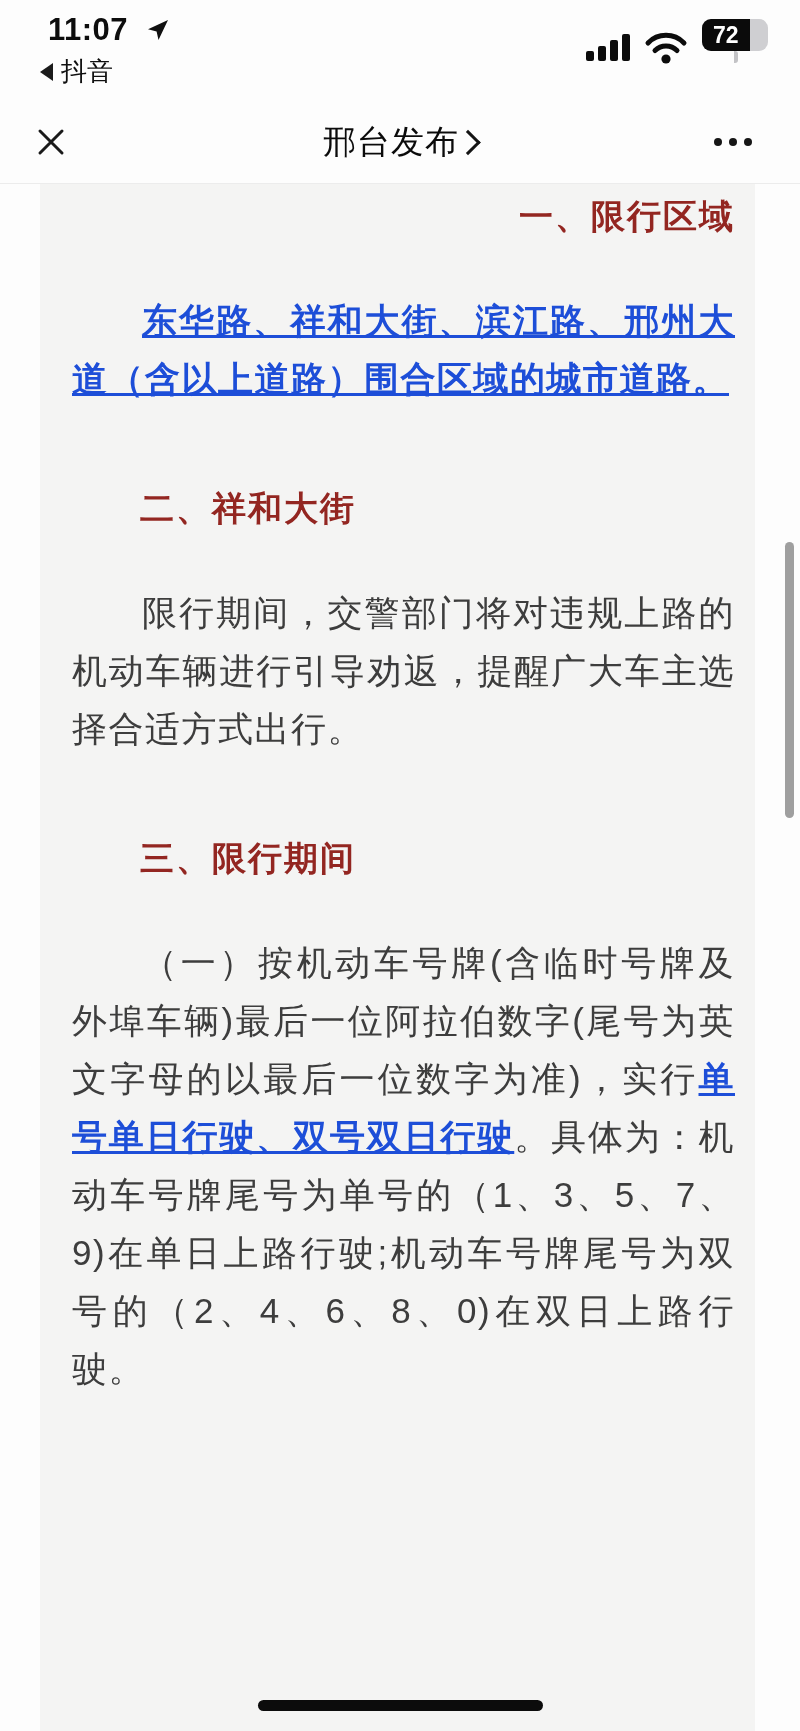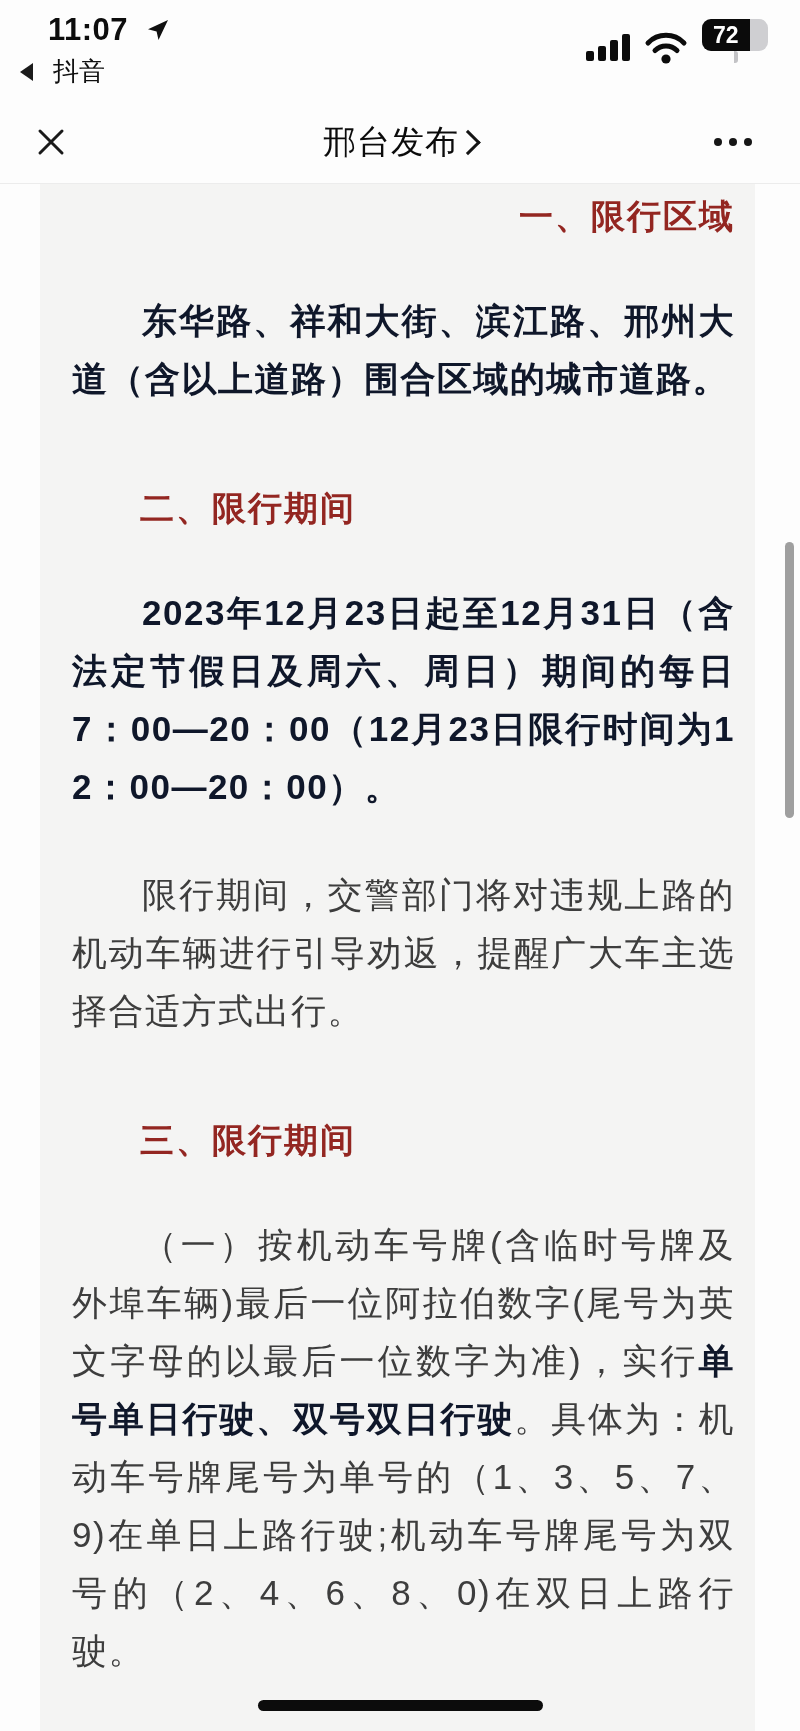--- a/index.html
+++ b/index.html
@@ -8,21 +8,21 @@
     font-family:"Liberation Sans","DejaVu Sans",sans-serif;
     overflow:hidden;position:relative;
     -webkit-font-smoothing:antialiased;
   }
   .screen{position:absolute;inset:0;width:800px;height:1731px;overflow:hidden;}
 
   
   .statusbar{position:absolute;top:0;left:0;right:0;height:100px;background:#fdfdfd;}
   .sb-time{position:absolute;left:48px;top:12px;display:flex;align-items:center;gap:18px;}
   .sb-time .t{font-size:31px;font-weight:700;color:#0d0d0d;letter-spacing:.5px;}
-  .sb-back{position:absolute;left:20px;top:54px;display:flex;align-items:center;gap:20px;}
+  .sb-back{position:absolute;left:40px;top:54px;display:flex;align-items:center;gap:8px;}
   .sb-back .tri{width:0;height:0;border:9px solid transparent;border-right:13px solid #1b1b1b;border-left:none;}
   .sb-back .lbl{font-size:26px;color:#101010;}
   .sb-right{position:absolute;right:32px;top:28px;display:flex;align-items:flex-end;gap:14px;height:36px;}
   .sig{display:flex;align-items:flex-end;gap:4px;height:30px;padding-bottom:3px;}
   .sig i{display:block;width:8px;background:#0c0c0c;border-radius:2px;}
   .sig i:nth-child(1){height:10px}.sig i:nth-child(2){height:15px}
   .sig i:nth-child(3){height:21px}.sig i:nth-child(4){height:27px}
   .battery{display:flex;align-items:center;margin-bottom:1px;flex-direction:column;}
   .bat-body{width:66px;height:32px;border-radius:9px;overflow:hidden;display:flex;background:#cfcfd2;}
   .bat-fill{width:72%;background:#0b0b0b;color:#fff;font-size:23px;font-weight:700;
@@ -44,21 +44,21 @@
   .nav-more i{width:8px;height:8px;border-radius:50%;background:#161616;display:block;}
 
   
   .panel{position:absolute;left:40px;top:184px;width:715px;height:1547px;
          background:#f4f4f3;box-sizing:border-box;padding:8px 20px 0 32px;overflow:hidden;}
   .sec-heading{font-size:34px;line-height:44px;font-weight:700;color:#932621;
                text-indent:2em;margin:78px 0 54px;letter-spacing:2px;}
   .sec-heading:first-child{margin-top:2px;text-align:right;}
   .para{font-size:35px;line-height:58px;color:#3d3d3d;margin:50px 0;
         text-align:justify;text-indent:2em;letter-spacing:1.5px;word-break:break-all;}
-  .para .em{color:#0f172a;font-weight:700;}
+  .para .em{color:#1d4ed8;font-weight:700;text-decoration:underline;}
   .para.all-em{color:#1b7aa6;font-weight:700;}
 
   
   .scroll-thumb{position:absolute;left:785px;top:542px;width:9px;height:276px;
                 background:#8e8e8e;border-radius:5px;opacity:.85;}
   .home-indicator{position:absolute;left:258px;top:1700px;width:285px;height:11px;
                   border-radius:6px;background:#0c0c0c;}
 </style>
 </head>
 <body>
@@ -110,22 +110,21 @@
     <button class="nav-more">
       <i></i>
         <i></i>
         <i></i>
     </button>
   </div>
 
   <div class="panel">
       <div class="sec-heading">一、限行区域</div>
       <p class="para all-em"><span class="em">东华路、祥和大街、滨江路、邢州大道（含以上道路）围合区域的城市道路。</span></p>
-      <div class="sec-heading">二、限行期间</div>
-      <p class="para all-em"><span class="em">2023年12月23日起至12月31日（含法定节假日及周六、周日）期间的每日7：00—20：00（12月23日限行时间为12：00—20：00）。</span></p>
+      <div class="sec-heading">二、祥和大街</div>
       <p class="para"><span>限行期间，交警部门将对违规上路的机动车辆进行引导劝返，提醒广大车主选择合适方式出行。</span></p>
       <div class="sec-heading">三、限行期间</div>
       <p class="para"><span>（一）按机动车号牌(含临时号牌及外埠车辆)最后一位阿拉伯数字(尾号为英文字母的以最后一位数字为准)，实行</span><span class="em">单号单日行驶、双号双日行驶</span><span>。具体为：机动车号牌尾号为单号的（1、3、5、7、9)在单日上路行驶;机动车号牌尾号为双号的（2、4、6、8、0)在双日上路行驶。</span></p>
     </div>
 
   <div class="scroll-thumb"></div>
 
   <div class="home-indicator"></div>
 
 </div>

